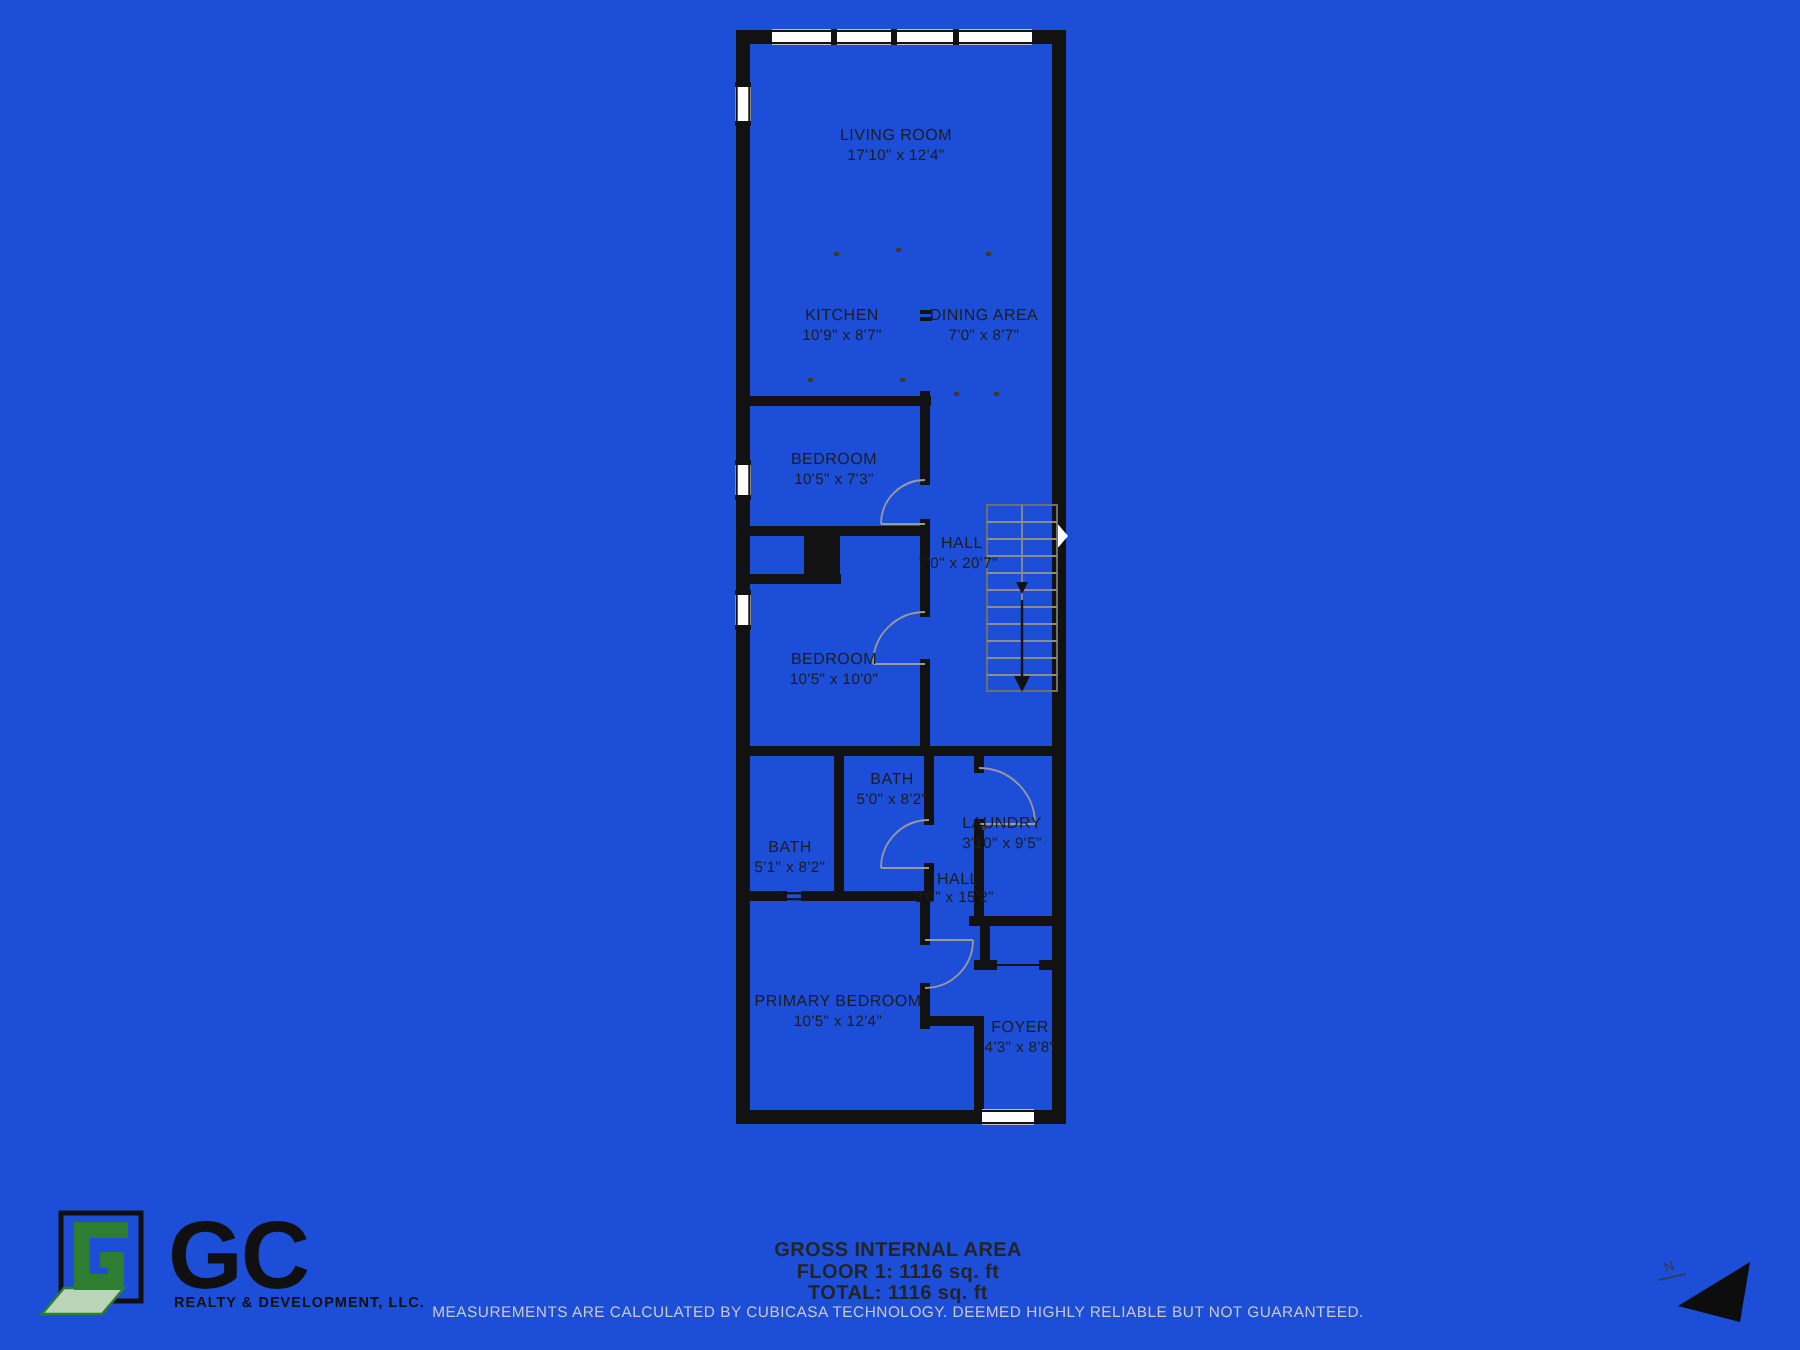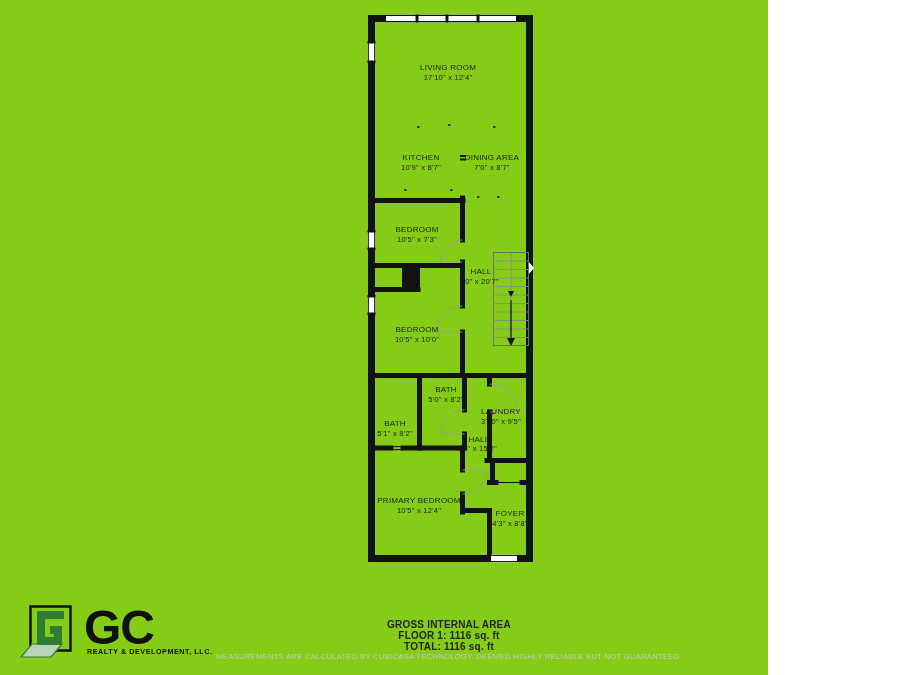--- a/index.html
+++ b/index.html
@@ -1,17 +1,17 @@
 <!DOCTYPE html>
 <html><head>
 <meta charset="utf-8">
 <style>
   html,body{margin:0;padding:0;background:#fff;}
   body{width:900px;height:675px;font-family:"Liberation Sans",sans-serif;}
-  .stage{position:relative;width:768px;height:675px;overflow:hidden;background:#84cc16;}
+  .stage{position:relative;width:900px;height:675px;overflow:hidden;background:#1d4ed8;}
   svg{display:block;}
   .wall-ext{fill:none;stroke:#121212;stroke-width:7;}
   .wall-int{stroke:#121212;stroke-width:5;stroke-linecap:square;}
   .wall-thin{stroke:#121212;stroke-width:1.1;}
   .stair-line{stroke:#8c8c8c;stroke-width:0.9;}
   .stair-box{fill:none;stroke:#6f6f6f;stroke-width:1;}
   .arc{fill:none;stroke:#9a9a9a;stroke-width:0.9;}
   .leaf{stroke:#9a9a9a;stroke-width:0.9;}
   .tick{fill:#3a3a3a;}
   .room-name{font-size:8px;fill:#1d1d1d;letter-spacing:0.25px;text-anchor:middle;}

